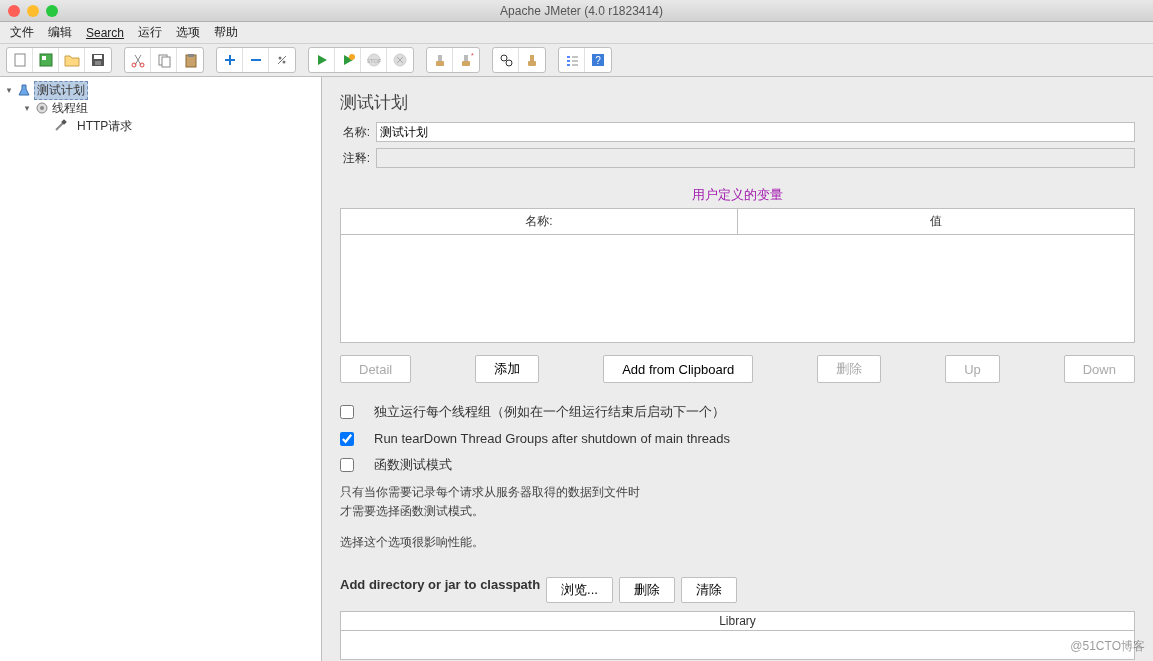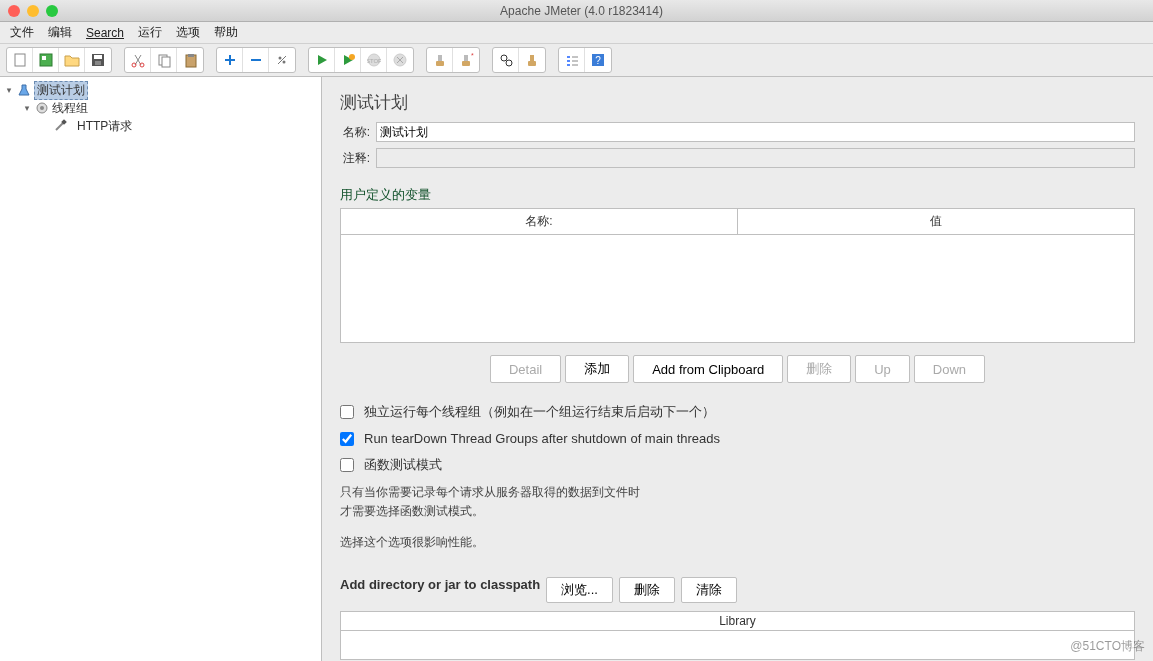--- a/index.html
+++ b/index.html
@@ -25,29 +25,29 @@
 .tree-row { display: flex; align-items: center; height: 18px; gap: 2px; padding-left:2px; cursor:pointer; }
 .tree-row.sel .lbl { background: #b9cde5; border:1px dashed #6a8ab1; padding:0 2px; }
 .tree-row.l1 { padding-left: 20px; } .tree-row.l2 { padding-left: 50px; gap: 9px; }
 .toggle { width:10px; text-align:center; color:#666; font-size:9px; }
 .tree-icon { width:16px; display:inline-flex; justify-content:center; }
 .main-pane { flex: 1; background: #ececec; padding: 14px 18px 10px 18px; overflow:auto; }
 .main-title { font-size: 17px; color: #444; margin-bottom: 8px; }
 .form-row { display: flex; align-items: center; margin-bottom: 6px; gap:6px; font-size:12px; }
 .form-row label { color:#333; min-width:30px; text-align:right; }
 .txt { flex:1; background:#fff; border:1px solid #bfbfbf; height:20px; padding:1px 3px; font-size:12px; }
-.section-title { text-align:left; font-size:13px; margin:18px 0 4px; color:#14532d; }
+.section-title { text-align:center; font-size:13px; margin:18px 0 4px; color:#a21caf; }
 .var-table { width:100%; border:1px solid #bfbfbf; background:#fff; border-collapse:collapse; }
 .var-table th { font-weight:normal; font-size:12px; padding:4px; border:1px solid #bfbfbf; background:#fff; color:#333; }
 .var-table th + th { border-left:1px solid #bfbfbf; }
 .var-body { height:108px; background:#fff; border:1px solid #bfbfbf; border-top:none; margin-bottom:12px; }
-.btn-row { display:flex; justify-content:center; gap:4px; margin-bottom:20px; }
+.btn-row { display:flex; justify-content:space-between; gap:4px; margin-bottom:20px; }
 .btn { background:#fff; border:1px solid #bfbfbf; padding:4px 18px; font-size:13px; cursor:pointer; border-radius:2px; }
 .btn.disabled { color:#aaa; cursor:default; }
-.chk-row { display:flex; align-items:center; gap:10px; margin-bottom:10px; font-size:13px; }
+.chk-row { display:flex; align-items:center; gap:20px; margin-bottom:10px; font-size:13px; }
 .chk-row input { width:14px; height:14px; }
 .note { font-size:12px; color:#444; margin-bottom:2px; }
 .classpath-row { display:flex; gap:6px; margin-top:26px; }
 .cp-label { font-weight:bold; font-size:13px; }
 .lib-box { margin-top:8px; border:1px solid #bfbfbf; background:#fff; }
 .lib-header { text-align:center; padding:2px; border-bottom:1px solid #bfbfbf; font-size:12px; }
 .lib-body { height:28px; background:#fff; }
 .watermark { position:fixed; right:8px; bottom:6px; font-size:12px; color:rgba(0,0,0,0.4); }
 </style>
 </head>

